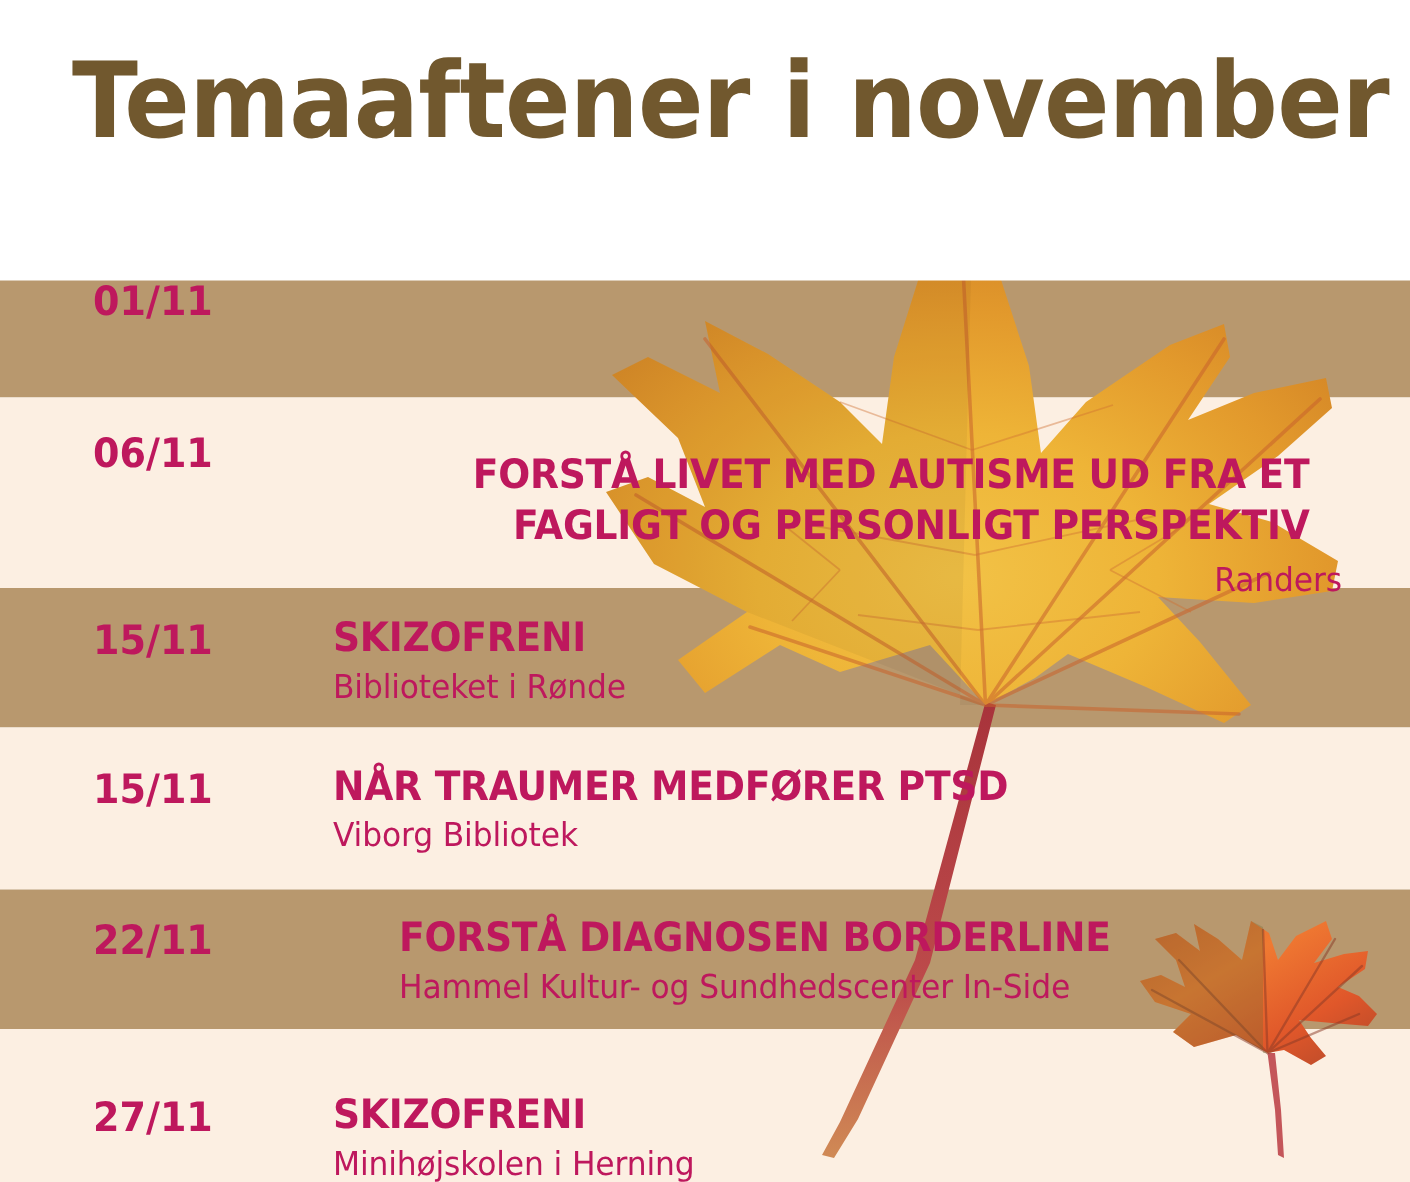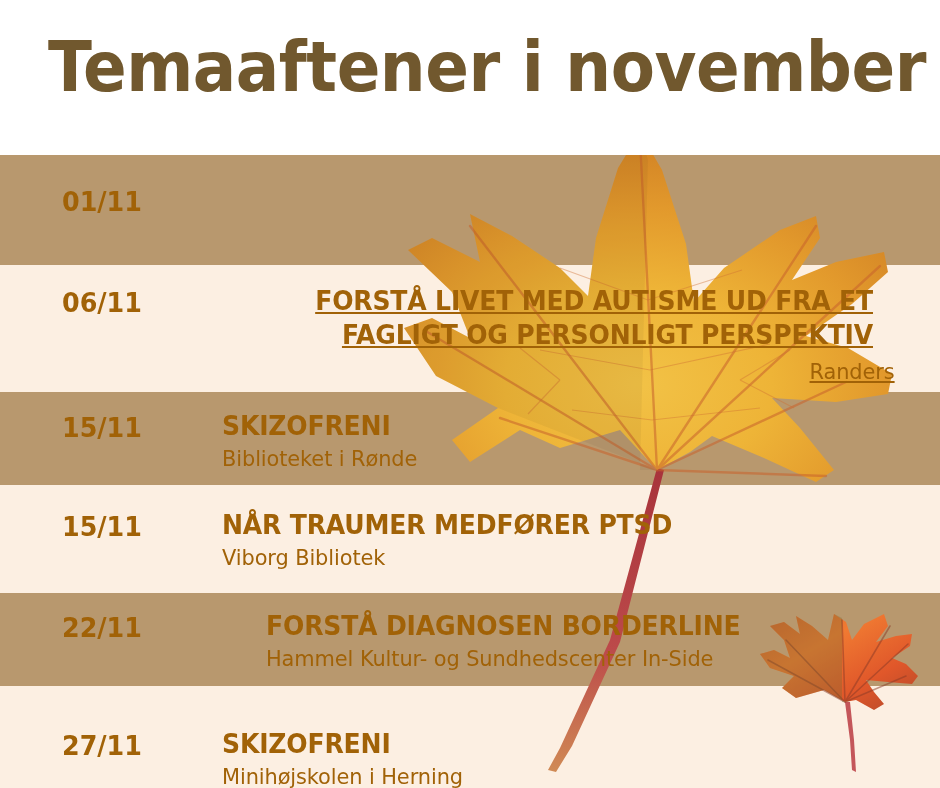--- a/index.html
+++ b/index.html
@@ -14,21 +14,21 @@
     overflow: hidden;
     background: #ffffff;
     font-family: "Liberation Sans", sans-serif;
   }
 
   
   .title-bar {
     position: absolute;
     left: 0; top: 0;
     width: 940px;
-    height: 155px;
+    height: 187px;
     background: #ffffff;
     z-index: 5;
   }
   .title-text {
     position: absolute;
     left: 48px;
     top: 26px;
     font-size: 70px;
     font-weight: 700;
     letter-spacing: -0.5px;
@@ -65,21 +65,21 @@
   .text-layer {
     position: absolute;
     left: 0; top: 0;
     width: 940px; height: 788px;
     z-index: 3;
   }
   .row {
     position: absolute;
     left: 0;
     width: 940px;
-    color: #a16207;
+    color: #be185d;
   }
   .row .date {
     position: absolute;
     left: 62px;
     font-size: 27px;
     font-weight: 700;
     letter-spacing: 0px;
     font-family: "DejaVu Sans", sans-serif;
     transform: scaleX(0.94);
     transform-origin: left center;
@@ -207,21 +207,21 @@
   </div>
 
   <div class="text-layer">
 
     <div class="row" style="top:155px;height:110px;">
       <div class="date" style="top:31px;">01/11</div>
     </div>
 
     <div class="row" style="top:265px;height:127px;text-align:right;">
       <div class="date" style="top:22px;">06/11</div>
-      <div class="info" style="top:19px;text-decoration:underline;">
+      <div class="info" style="top:35px;">
         <div class="evt-title" style="max-width:700px;">FORSTÅ LIVET MED AUTISME UD FRA ET FAGLIGT OG PERSONLIGT PERSPEKTIV</div>
         <div class="evt-venue" style="margin-top:6px;">Randers</div>
       </div>
     </div>
 
     <div class="row" style="top:392px;height:93px;">
       <div class="date" style="top:20px;">15/11</div>
       <div class="info" style="top:17px;">
         <div class="evt-title">SKIZOFRENI</div>
         <div class="evt-venue">Biblioteket i Rønde</div>

